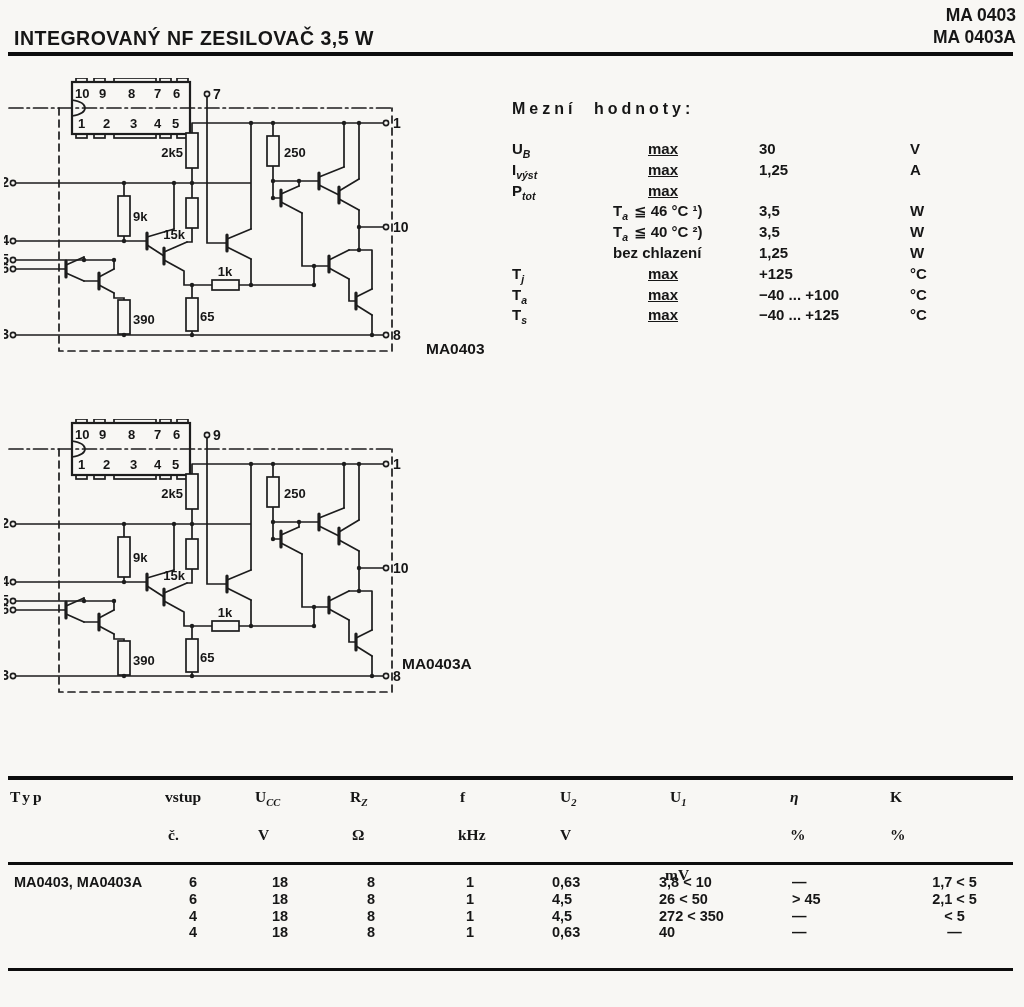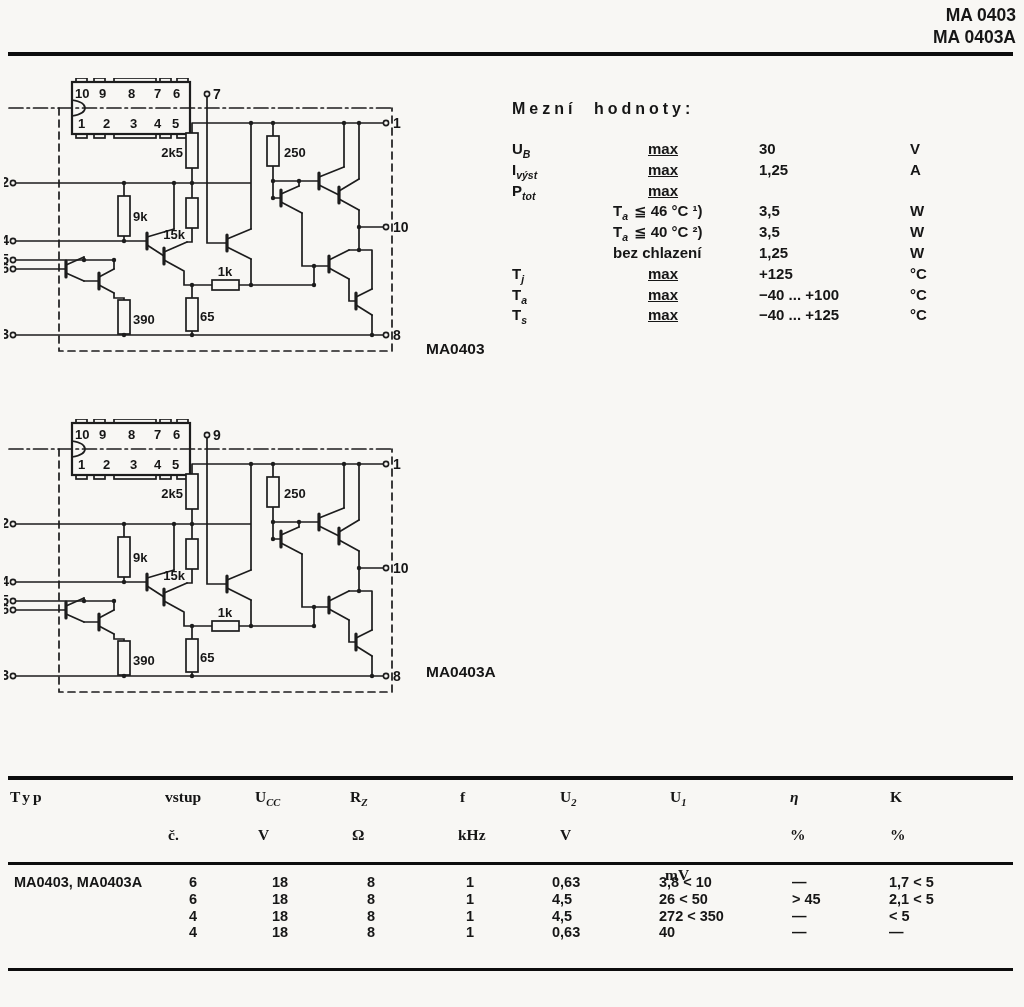--- a/index.html
+++ b/index.html
@@ -63,30 +63,31 @@
   .ph2>span:nth-child(8){padding-left:4px;}
   .ph2>span:nth-child(9){padding-left:7px;}
   .pb>span:nth-child(1){padding-left:2px;}
   .pb>span:nth-child(2){padding-left:22px;}
   .pb>span:nth-child(3){padding-left:15px;}
   .pb>span:nth-child(4){padding-left:15px;}
   .pb>span:nth-child(5){padding-left:4px;}
   .pb>span:nth-child(6){padding-left:2px;}
   .pb>span:nth-child(7){padding-left:2px;}
   .pb>span:nth-child(8){padding-left:2px;}
-  .pb>span:nth-child(9){padding-left:2px;}
+  .pb>span:nth-child(9){padding-left:2px;text-align:center;}
   .foot{position:absolute;left:0;top:202px;width:1008px;font-size:14.5px;}
   .f2{position:absolute;left:244px;top:0;}
   .fm{margin-right:4px;}
 </style>
 </head>
 <body>
 
 <div class="page">
 
+  <div class="abs title">INTEGROVANÝ NF ZESILOVAČ 3,5 W</div>
   <div class="abs parts">
     <div>MA 0403</div>
     <div>MA 0403A</div>
   </div>
   <div class="abs rule" style="left:8px;top:52px;width:1005px;height:4px;"></div>
 
   <div class="abs limits">
     <div class="ltitle">Mezní hodnoty:</div>
     <div class="lrows">
       <div class="lrow">
@@ -335,21 +336,21 @@
     <g>
       <text x="179" y="79" text-anchor="end">2k5</text>
       <text x="280" y="79">250</text>
       <text x="129" y="143">9k</text>
       <text x="181" y="161" text-anchor="end">15k</text>
       <text x="221" y="198" text-anchor="middle">1k</text>
       <text x="129" y="246">390</text>
       <text x="196" y="243">65</text>
     </g>
   </svg>
-  <div class="abs clabel" style="left:426px;top:655px;margin-top:8px;">MA0403A</div>
+  <div class="abs clabel" style="left:402px;top:655px;">MA0403A</div>
 
   <div class="abs params">
     <div class="abs rule" style="left:0;top:0;width:1005px;height:4px;"></div>
     <div class="prow ph1">
       <span><span>Typ</span></span>
       <span><span>vstup</span></span>
       <span><span>U</span><span class="s">CC</span></span>
       <span><span>R</span><span class="s">Z</span></span>
       <span><span>f</span></span>
       <span><span>U</span><span class="s">2</span></span>

